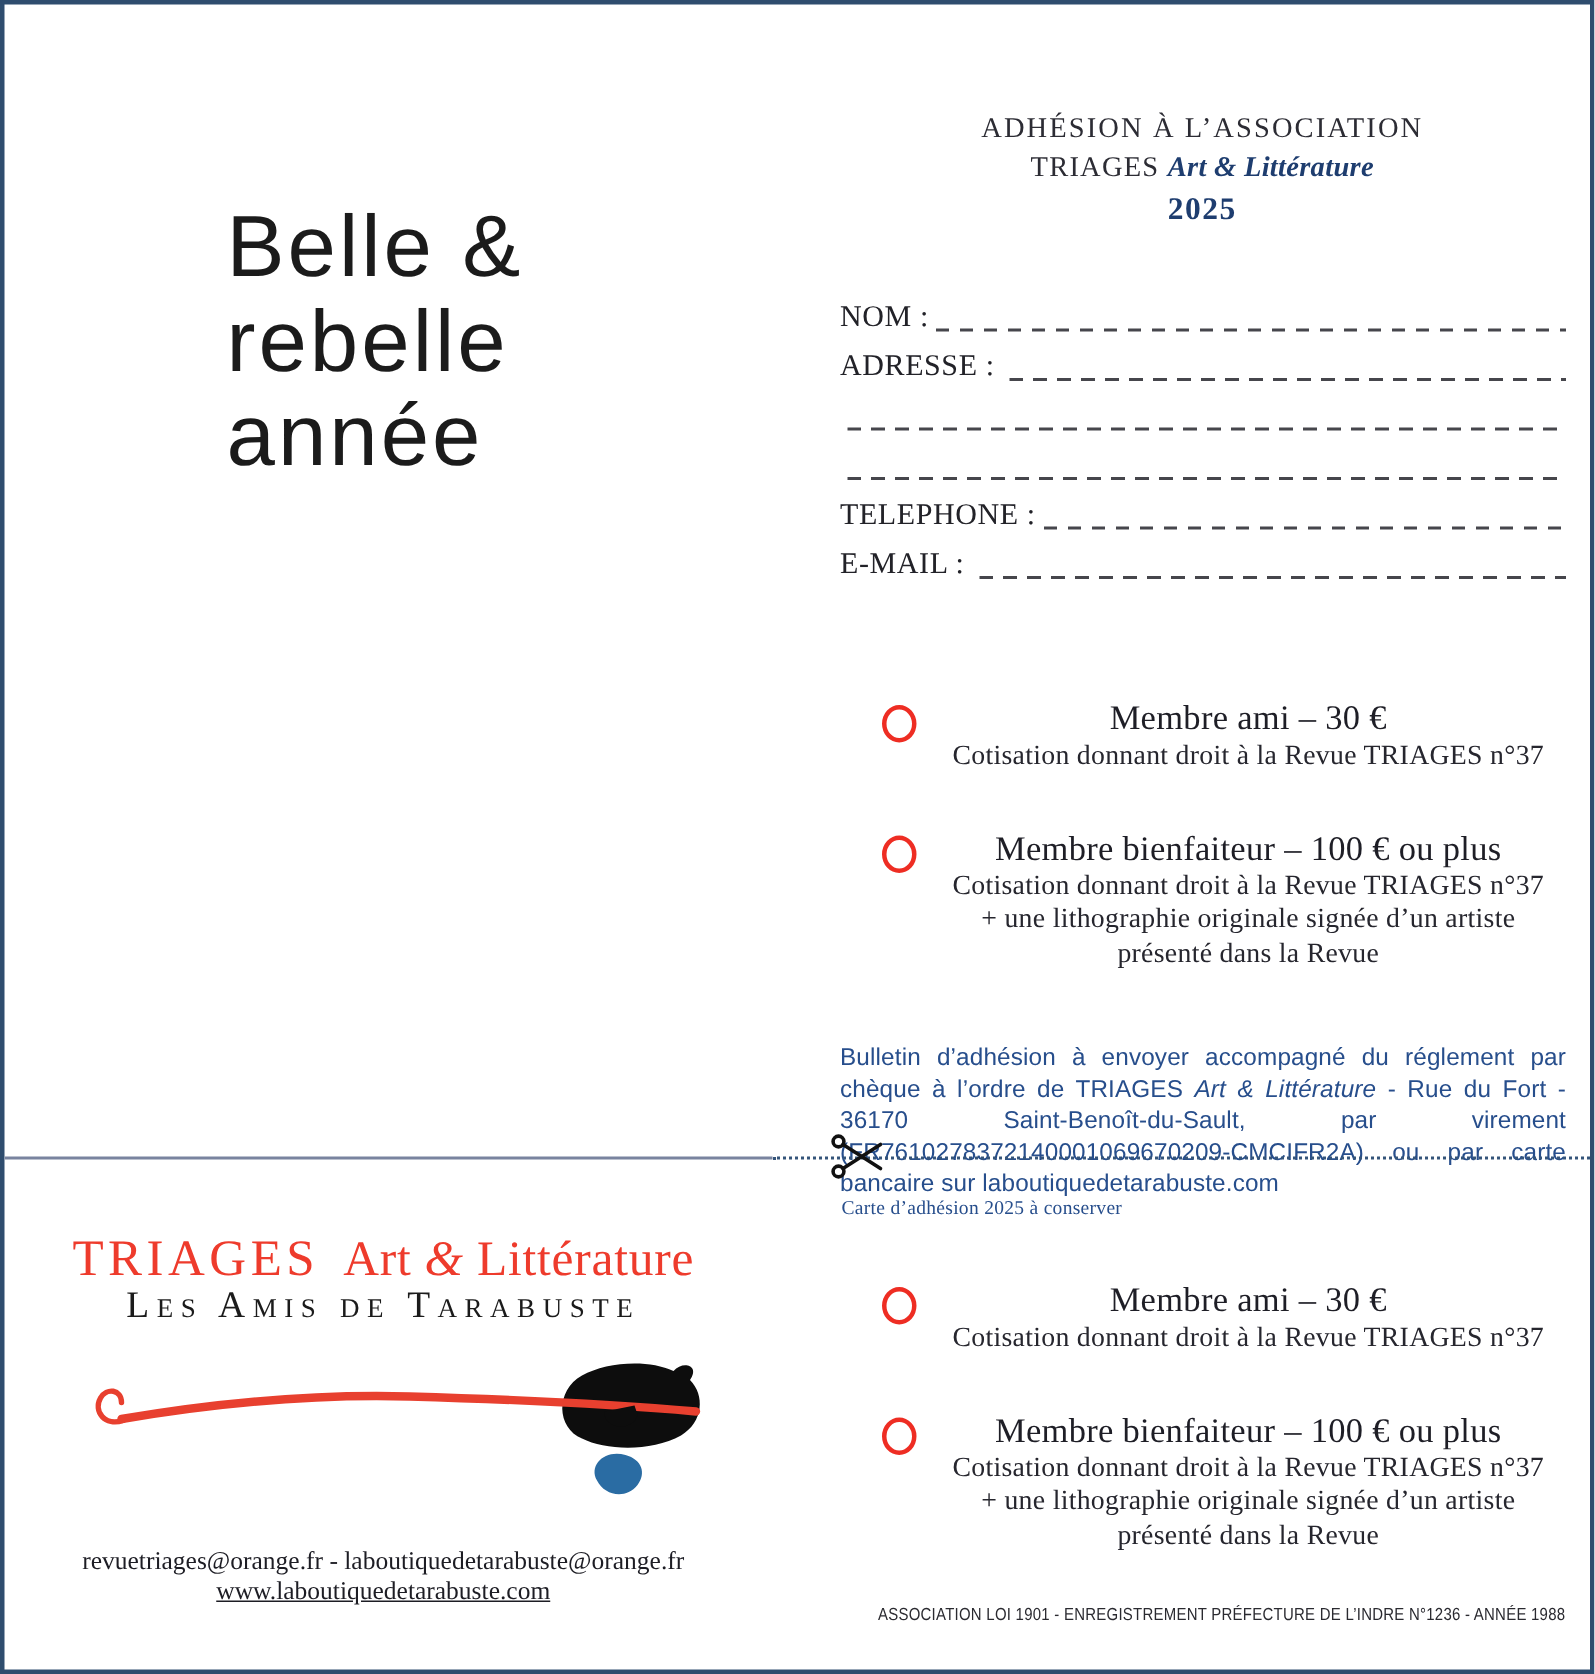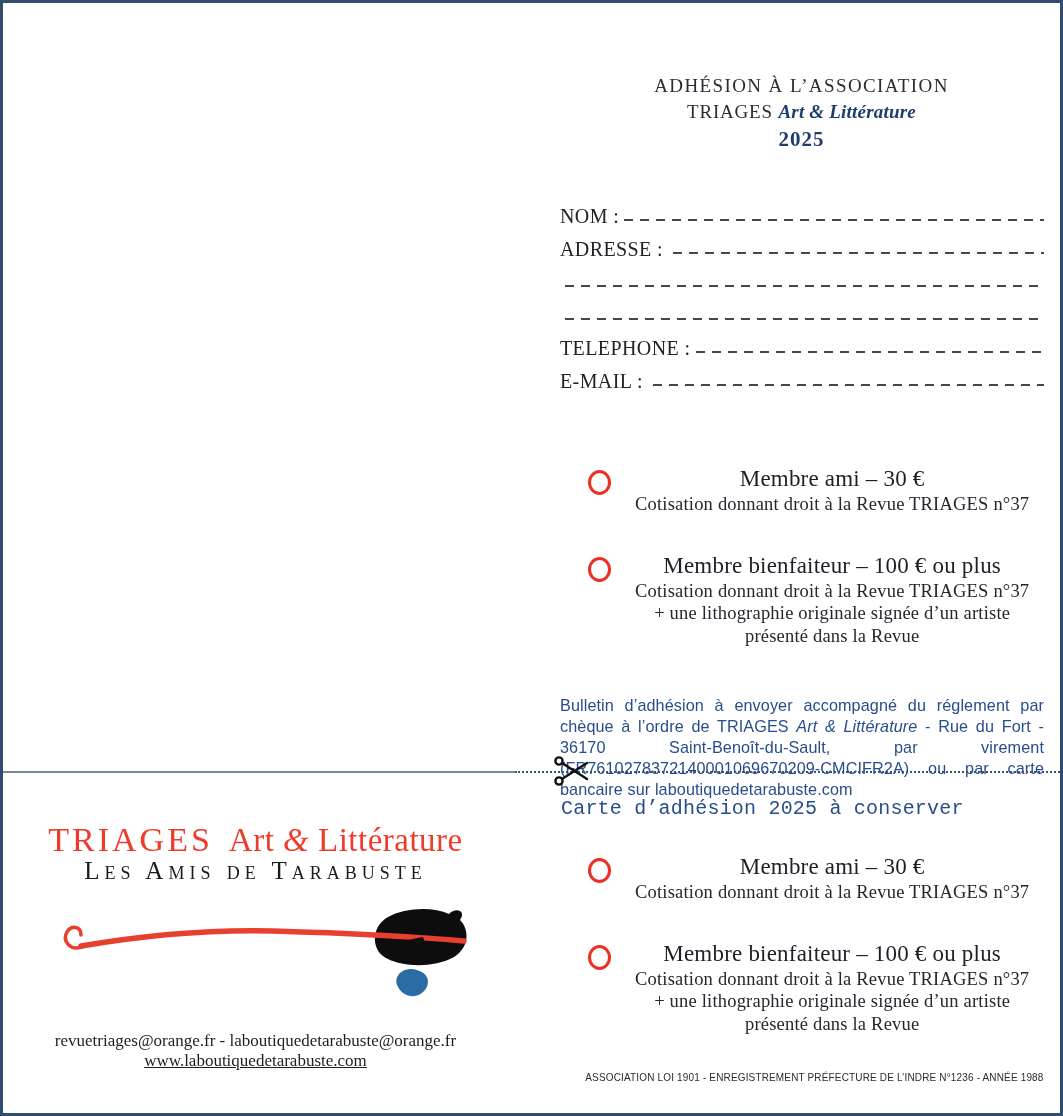--- a/index.html
+++ b/index.html
@@ -15,21 +15,21 @@
   .big-year{position:absolute;left:142px;top:316px;
     font-family:"DejaVu Serif", serif;font-weight:bold;
     font-size:156px;line-height:138px;letter-spacing:8px;color:#1c3c6d;}
   
   .adh-header{position:absolute;left:557px;top:72px;width:483px;text-align:center;}
   .adh-header .l1{font-size:19px;letter-spacing:1.4px;color:#2c2c34;}
   .adh-header .l2{font-size:19px;margin-top:4px;color:#2c2c34;letter-spacing:0.8px;}
   .adh-header .l2 .brand-title{font-style:italic;font-weight:bold;color:#1e3d6f;letter-spacing:0.2px;}
   .adh-header .year{font-size:21px;font-weight:bold;color:#1e3d6f;margin-top:4px;letter-spacing:1px;}
   .form-fields{position:absolute;left:557px;top:192px;width:484px;}
-  .field-row{display:flex;align-items:flex-end;height:33px;}
+  .field-row{display:flex;align-items:center;height:33px;}
   .field-label{font-size:20px;letter-spacing:0.4px;color:#222228;white-space:pre;}
   .field-line{flex:1;align-self:stretch;margin-left:5px;
     background-image:repeating-linear-gradient(90deg,#46464c 0 9px,transparent 9px 16px);
     background-size:100% 2px;background-repeat:no-repeat;background-position:0 calc(100% - 7px);}
   
   .options{position:absolute;left:585px;width:470px;text-align:center;}
   .options.top{top:462px;}
   .options.bottom{top:850px;}
   .option{display:flex;align-items:flex-start;}
   .option + .option{margin-top:36px;}
@@ -54,30 +54,35 @@
   .pub-subtitle{position:absolute;left:0;top:854px;width:505px;text-align:center;
     font-variant:small-caps;font-size:25px;letter-spacing:5px;color:#1b1b1b;}
   .pub-drawing{position:absolute;left:55px;top:888px;}
   .pub-address{position:absolute;left:0;top:1028px;width:505px;text-align:center;color:#1d1d24;}
   .pub-address .a1{font-size:18px;line-height:20px;}
   .pub-address .sc{font-variant:small-caps;letter-spacing:0.5px;}
   .pub-address .a2{font-size:17px;line-height:20px;}
   .pub-address .a3{font-size:17px;line-height:20px;text-decoration:underline;}
   
   .keep-label{position:absolute;left:558px;top:794px;
-    font-family:Liberation Mono, monospace;font-size:20px;color:#274e8c;letter-spacing:0.2px;}
+    font-family:Liberation Serif, serif;font-size:13px;color:#274e8c;letter-spacing:0.2px;}
   .assoc-footer{position:absolute;left:545px;top:1064px;width:505px;text-align:center;}
   .assoc-footer .ft{display:inline-block;font-family:"Liberation Sans", sans-serif;
     font-size:11.6px;color:#2a2a30;letter-spacing:0.2px;transform:scaleX(0.86);transform-origin:center;white-space:nowrap;}
 </style>
 </head>
 <body>
 
 <div class="page">
 
+  <div class="greeting">
+    <div>Belle &amp;</div>
+    <div>rebelle</div>
+    <div>année</div>
+  </div>
 
   <div class="adh-header">
     <div class="l1">ADHÉSION À L’ASSOCIATION</div>
     <div class="l2"><span>TRIAGES</span> <span class="brand-title">Art &amp; Littérature</span></div>
     <div class="year">2025</div>
   </div>
 
   <div class="form-fields">
     <div class="field-row">
       <span class="field-label">NOM :</span>

